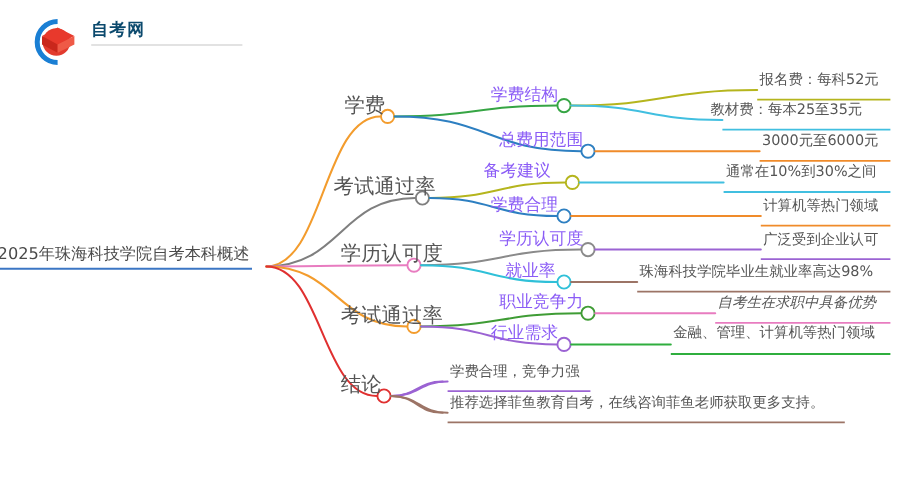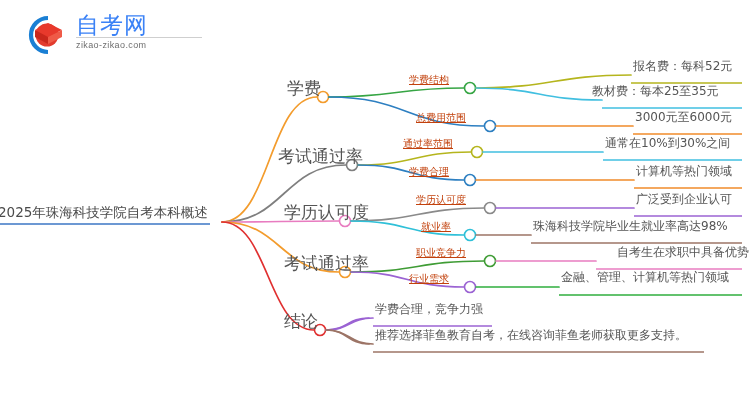--- a/index.html
+++ b/index.html
@@ -36,23 +36,23 @@
     width: 46px;
     height: 42px;
   }
   .logo-text-wrap {
     position: absolute;
     left: 54px;
     top: 6px;
     width: 130px;
   }
   .logo-title {
-    font-size: 23px;
-    font-weight: normal;
-    color: #3b82f6;
+    font-size: 14px;
+    font-weight: bold;
+    color: #0c4a6e;
     letter-spacing: 1px;
     line-height: 22px;
     font-family: "DejaVu Sans", "Liberation Sans", sans-serif;
   }
   .logo-rule {
     height: 1px;
     background: #cfcfcf;
     margin: 1px 0 2px 0;
     width: 126px;
   }
@@ -77,42 +77,41 @@
     color: #5a5a5a;
     white-space: nowrap;
     font-family: "DejaVu Sans", "Liberation Sans", sans-serif;
     line-height: 15px;
   }
   .node-label.root {
     font-size: 13.5px;
     color: #4a4a4a;
   }
   .node-label.lvl1 { font-size: 17px; color: #555; }
-  .node-label.lvl2 { font-size: 10px; color: #c2410c; text-decoration: underline; }
+  .node-label.lvl2 { font-size: 14px; color: #8b5cf6; }
   .node-label.leaf { font-size: 12px; color: #555; }
 </style>
 </head>
 <body>
 
 <div id="canvas">
 
   <div class="logo-block">
     <div class="logo-mark">
       <svg width="46" height="42" viewBox="0 0 46 42">
         <path d="M26 4 A17 17 0 1 0 26 38" fill="none" stroke="#1a7fd4" stroke-width="4.2"></path>
         <circle cx="25" cy="21" r="11.5" fill="#e23b2e"></circle>
         <path d="M13 16 L26 9 L40 16 L26 23 Z" fill="#e8392c"></path>
         <path d="M13 16 L26 23 L26 30 L13 23 Z" fill="#c9271c"></path>
         <path d="M40 16 L26 23 L26 30 L40 23 Z" fill="#ef5a47"></path>
       </svg>
     </div>
     <div class="logo-text-wrap">
       <div class="logo-title">自考网</div>
       <div class="logo-rule"></div>
-      <div class="logo-sub">zikao-zikao.com</div>
     </div>
   </div>
 
   <svg id="map" width="750" height="410">
       <line x1="-2" y1="224" x2="210" y2="224" stroke="#3b76c4" stroke-width="1.6"></line>
       <path d="M 222 222 C 269.5 222, 269.5 97, 317 97" fill="none" stroke="#f39c2d" stroke-width="1.7" stroke-linecap="round"></path>
       <circle cx="323" cy="97" r="5.5" fill="#ffffff" stroke="#f39c2d" stroke-width="1.6"></circle>
       <path d="M 329 97 C 396.5 97, 396.5 88, 464 88" fill="none" stroke="#36a544" stroke-width="1.7" stroke-linecap="round"></path>
       <circle cx="470" cy="88" r="5.5" fill="#ffffff" stroke="#36a544" stroke-width="1.6"></circle>
       <path d="M 476 88 C 553.5 88, 553.5 75, 631 75" fill="none" stroke="#b5b51d" stroke-width="1.7" stroke-linecap="round"></path>
@@ -165,31 +164,31 @@
 
   <div id="labels">
       <div class="node-label root" style="left: -2px; top: 205px;">2025年珠海科技学院自考本科概述</div>
       <div class="node-label lvl1" style="left: 287px; top: 81px;">学费</div>
       <div class="node-label lvl2" style="left: 409px; top: 72px;">学费结构</div>
       <div class="node-label leaf" style="left: 633px; top: 59px;">报名费：每科52元</div>
       <div class="node-label leaf" style="left: 592px; top: 84px; text-align: right;">教材费：每本25至35元</div>
       <div class="node-label lvl2" style="left: 416px; top: 110px;">总费用范围</div>
       <div class="node-label leaf" style="left: 635px; top: 110px;">3000元至6000元</div>
       <div class="node-label lvl1" style="left: 278px; top: 149px;">考试通过率</div>
-      <div class="node-label lvl2" style="left: 403px; top: 136px;">通过率范围</div>
+      <div class="node-label lvl2" style="left: 403px; top: 136px;">备考建议</div>
       <div class="node-label leaf" style="left: 605px; top: 136px;">通常在10%到30%之间</div>
       <div class="node-label lvl2" style="left: 409px; top: 164px;">学费合理</div>
       <div class="node-label leaf" style="left: 636px; top: 164px;">计算机等热门领域</div>
       <div class="node-label lvl1" style="left: 284px; top: 205px;">学历认可度</div>
       <div class="node-label lvl2" style="left: 416px; top: 192px;">学历认可度</div>
       <div class="node-label leaf" style="left: 636px; top: 192px;">广泛受到企业认可</div>
       <div class="node-label lvl2" style="left: 421px; top: 219px;">就业率</div>
       <div class="node-label leaf" style="left: 533px; top: 219px;">珠海科技学院毕业生就业率高达98%</div>
       <div class="node-label lvl1" style="left: 284px; top: 256px;">考试通过率</div>
       <div class="node-label lvl2" style="left: 416px; top: 245px;">职业竞争力</div>
-      <div class="node-label leaf" style="left: 617px; top: 245px;">自考生在求职中具备优势</div>
+      <div class="node-label leaf" style="left: 598px; top: 245px; font-style: italic;">自考生在求职中具备优势</div>
       <div class="node-label lvl2" style="left: 409px; top: 271px;">行业需求</div>
       <div class="node-label leaf" style="left: 561px; top: 271px; font-family: Liberation Mono, monospace;">金融、管理、计算机等热门领域</div>
       <div class="node-label lvl1" style="left: 284px; top: 314px;">结论</div>
       <div class="node-label leaf" style="left: 375px; top: 302px;">学费合理，竞争力强</div>
       <div class="node-label leaf" style="left: 375px; top: 328px; font-family: Liberation Serif, serif;">推荐选择菲鱼教育自考，在线咨询菲鱼老师获取更多支持。</div>
     </div>
 </div>
 
 </body></html>

